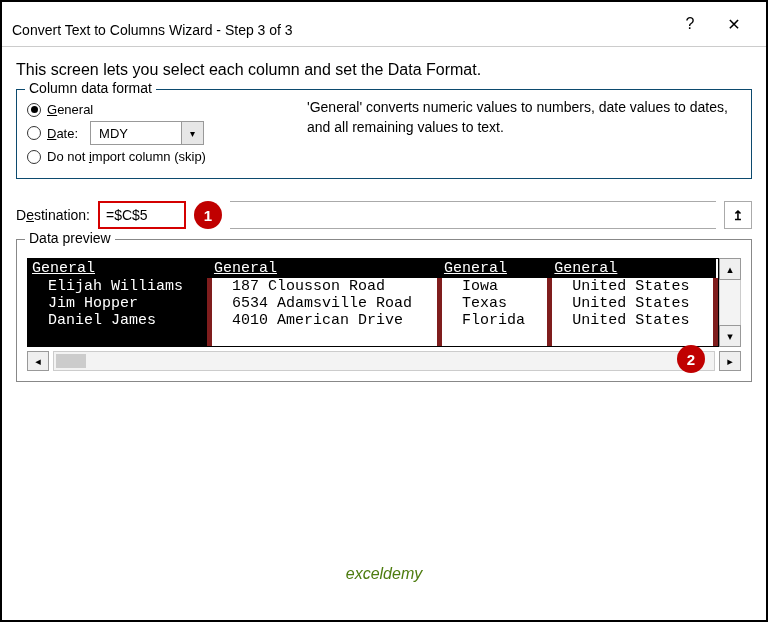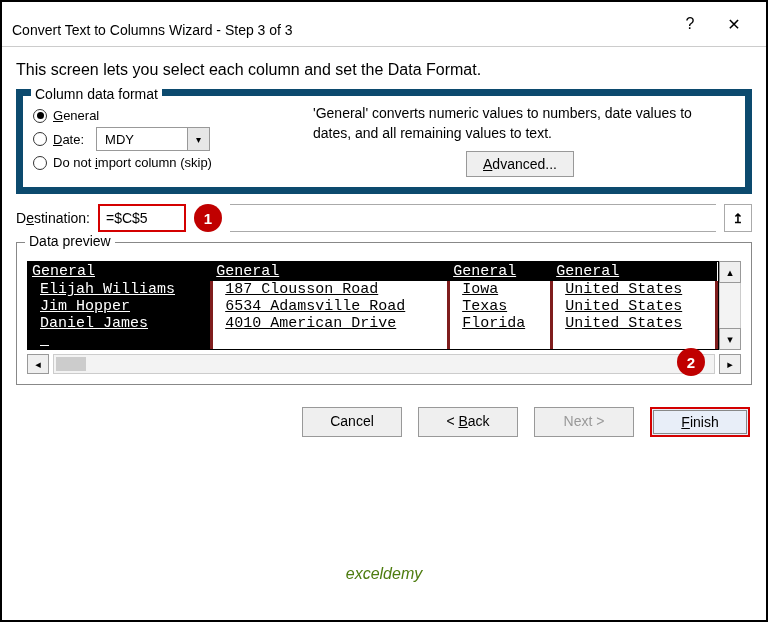--- a/index.html
+++ b/index.html
@@ -3,21 +3,21 @@
 <meta charset="utf-8">
 <style>
 * { box-sizing: border-box; margin: 0; padding: 0; }
 body { font-family: 'Segoe UI', Tahoma, sans-serif; font-size: 13px; background: #fff; color: #000; width: 768px; height: 622px; position: relative; }
 .dialog { border: 2px solid #000; width: 768px; height: 622px; background: #fff; }
 .titlebar { display: flex; align-items: flex-end; padding: 8px 10px; border-bottom: 1px solid #ccc; }
 .title { flex: 1; font-size: 14px; }
 .titlebtn { width: 44px; height: 28px; display: flex; align-items: center; justify-content: center; font-size: 16px; font-family: Arial; }
 .content { padding: 8px 14px; }
 .desc { margin: 6px 0 10px 0; font-size: 16px; }
-.fieldset { border: 7px solid #0c4a6e; padding: 8px 18px 10px 10px; position: relative; margin-bottom: 10px; }
+.fieldset { border: 1px solid #0c4a6e; padding: 8px 18px 10px 10px; position: relative; margin-bottom: 22px; }
 .legend { position: absolute; top: -10px; left: 8px; background: #fff; padding: 0 4px; font-size: 14px; }
 .col-row { display: flex; }
 .radios { width: 280px; }
 .radio-line { display: flex; align-items: center; margin: 4px 0; gap: 6px; }
 .radio { width: 14px; height: 14px; border: 1px solid #333; border-radius: 50%; display: inline-flex; align-items: center; justify-content: center; }
 .radio.checked::after { content: ""; width: 7px; height: 7px; background: #000; border-radius: 50%; }
 .u { text-decoration: underline; }
 .date-select { display: inline-flex; align-items: center; border: 1px solid #999; background: #fff; height: 24px; margin-left: 6px; }
 .date-select .val { padding: 0 8px; width: 90px; }
 .date-select .arrow { width: 22px; height: 100%; border-left: 1px solid #999; background: #e7e7e7; display: flex; align-items: center; justify-content: center; font-size: 10px; }
@@ -26,21 +26,21 @@
 .dest-row { display: flex; align-items: center; gap: 8px; margin: 10px 0; }
 .dest-label { font-size: 14px; }
 .dest-input { border: 2.5px solid #d40000; padding: 4px 6px; font-size: 14px; width: 88px; font-family: inherit; }
 .dest-rest { flex: 1; border: 1px solid #aaa; border-right: none; height: 28px; border-left: none; }
 .collapse-btn { width: 28px; height: 28px; border: 1px solid #aaa; display: flex; align-items: center; justify-content: center; font-size: 13px; font-weight: bold; }
 .callout { width: 28px; height: 28px; background: #c00000; color: #fff; border-radius: 50%; display: flex; align-items: center; justify-content: center; font-size: 15px; font-weight: bold; position: absolute; }
 .preview-fs { border: 1px solid #888; padding: 18px 10px 10px 10px; position: relative; margin-top: 10px; }
 .preview-box { border: 1px solid #000; background: #fff; overflow: hidden; }
 .preview-table { width: 100%; border-collapse: collapse; font-family: 'Courier New', monospace; font-size: 15px; }
 .preview-table th { background: #000; color: #fff; text-align: left; font-weight: normal; text-decoration: underline; padding: 1px 4px; border-right: 1px solid #000; }
-.preview-table td { padding: 0 12px; border-right: 3px solid #7f1d1d; background: #fff; white-space: nowrap; text-decoration: underline; }
+.preview-table td { padding: 0 20px; border-right: 5px solid #7f1d1d; background: #fff; white-space: nowrap; }
 .preview-table td.sel { background: #000; color: #fff; }
 .preview-scrollrow { display: flex; align-items: center; margin-top: 4px; gap: 4px; }
 .scroll-arrow { width: 22px; height: 20px; border: 1px solid #999; background: #efefef; display: flex; align-items: center; justify-content: center; font-size: 11px; }
 .scroll-track { flex: 1; height: 20px; border: 1px solid #ccc; background: #f3f3f3; display: flex; align-items: center; }
 .scroll-thumb { width: 30px; height: 14px; background: #ccc; margin-left: 2px; }
 .v-scroll { width: 22px; display: flex; flex-direction: column; }
 .v-scroll .scroll-arrow { height: 22px; }
 .v-track { flex: 1; border: 1px solid #ccc; background: #f3f3f3; border-top: none; border-bottom: none; }
 .preview-wrap { display: flex; }
 .preview-main { flex: 1; }
@@ -79,23 +79,20 @@
               <span class="arrow">▾</span>
             </span>
           </div>
           <div class="radio-line">
             <span class="radio"></span>
             <span>Do not <span class="u">i</span>mport column (skip)</span>
           </div>
         </div>
         <div style="flex:1">
           <div class="convert-note">'General' converts numeric values to numbers, date values to dates, and all remaining values to text.</div>
-          <div style="text-align:center">
-            <button class="adv-btn"><span class="u">A</span>dvanced...</button>
-          </div>
         </div>
       </div>
     </div>
 
     <div class="dest-row" style="position:relative">
       <span class="dest-label">D<span class="u">e</span>stination:</span>
       <input class="dest-input" value="=$C$5" style="">
       <div class="callout" style="position:static">1</div>
       <div class="dest-rest"></div>
       <div class="collapse-btn">↥</div>
@@ -154,19 +151,13 @@
             <div class="scroll-thumb"></div>
           </div>
         <div class="callout" style="right:36px;top:-6px">2</div>
         <div class="scroll-arrow">▸</div>
       </div>
     </div>
   </div>
 
   <div class="watermark">exceldemy</div>
 
-  <div class="btn-row">
-    <div class="btn">Cancel</div>
-    <div class="btn">&lt; <span class="u">B</span>ack</div>
-    <div class="btn disabled">Next &gt;</div>
-    <div class="btn highlight"><span class="u">F</span>inish</div>
-  </div>
 </div>
 
 </body></html>

